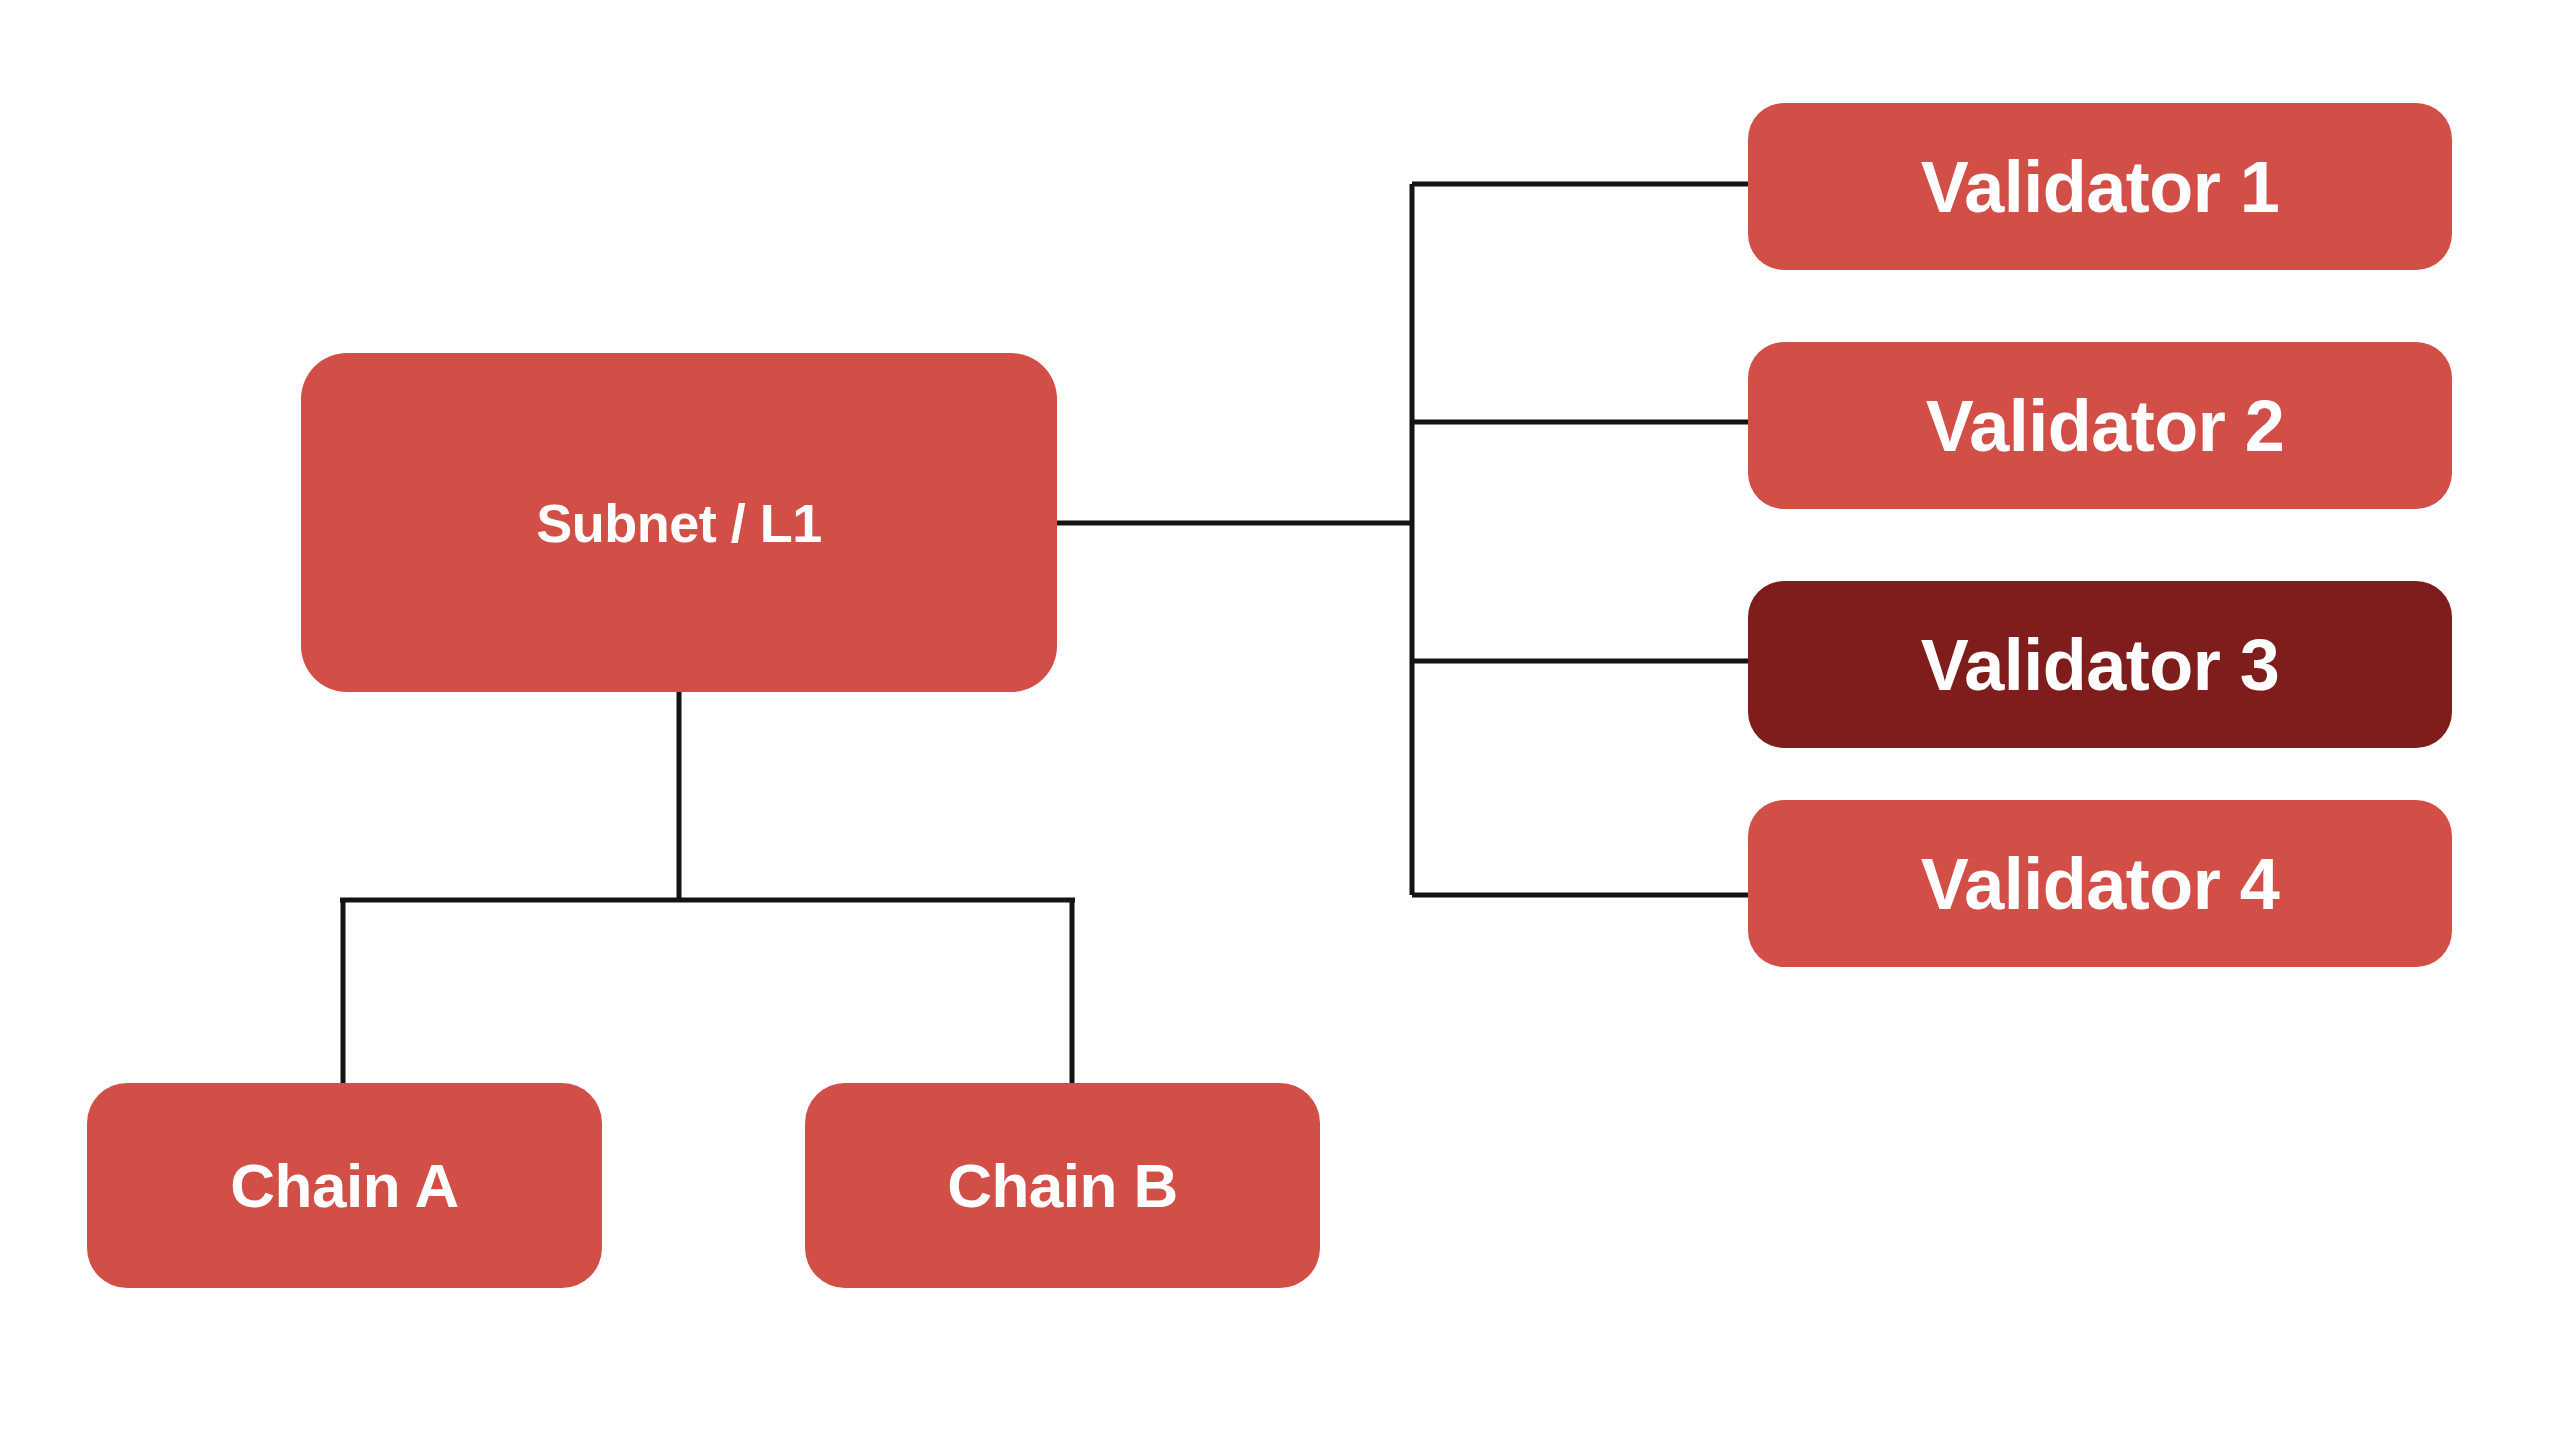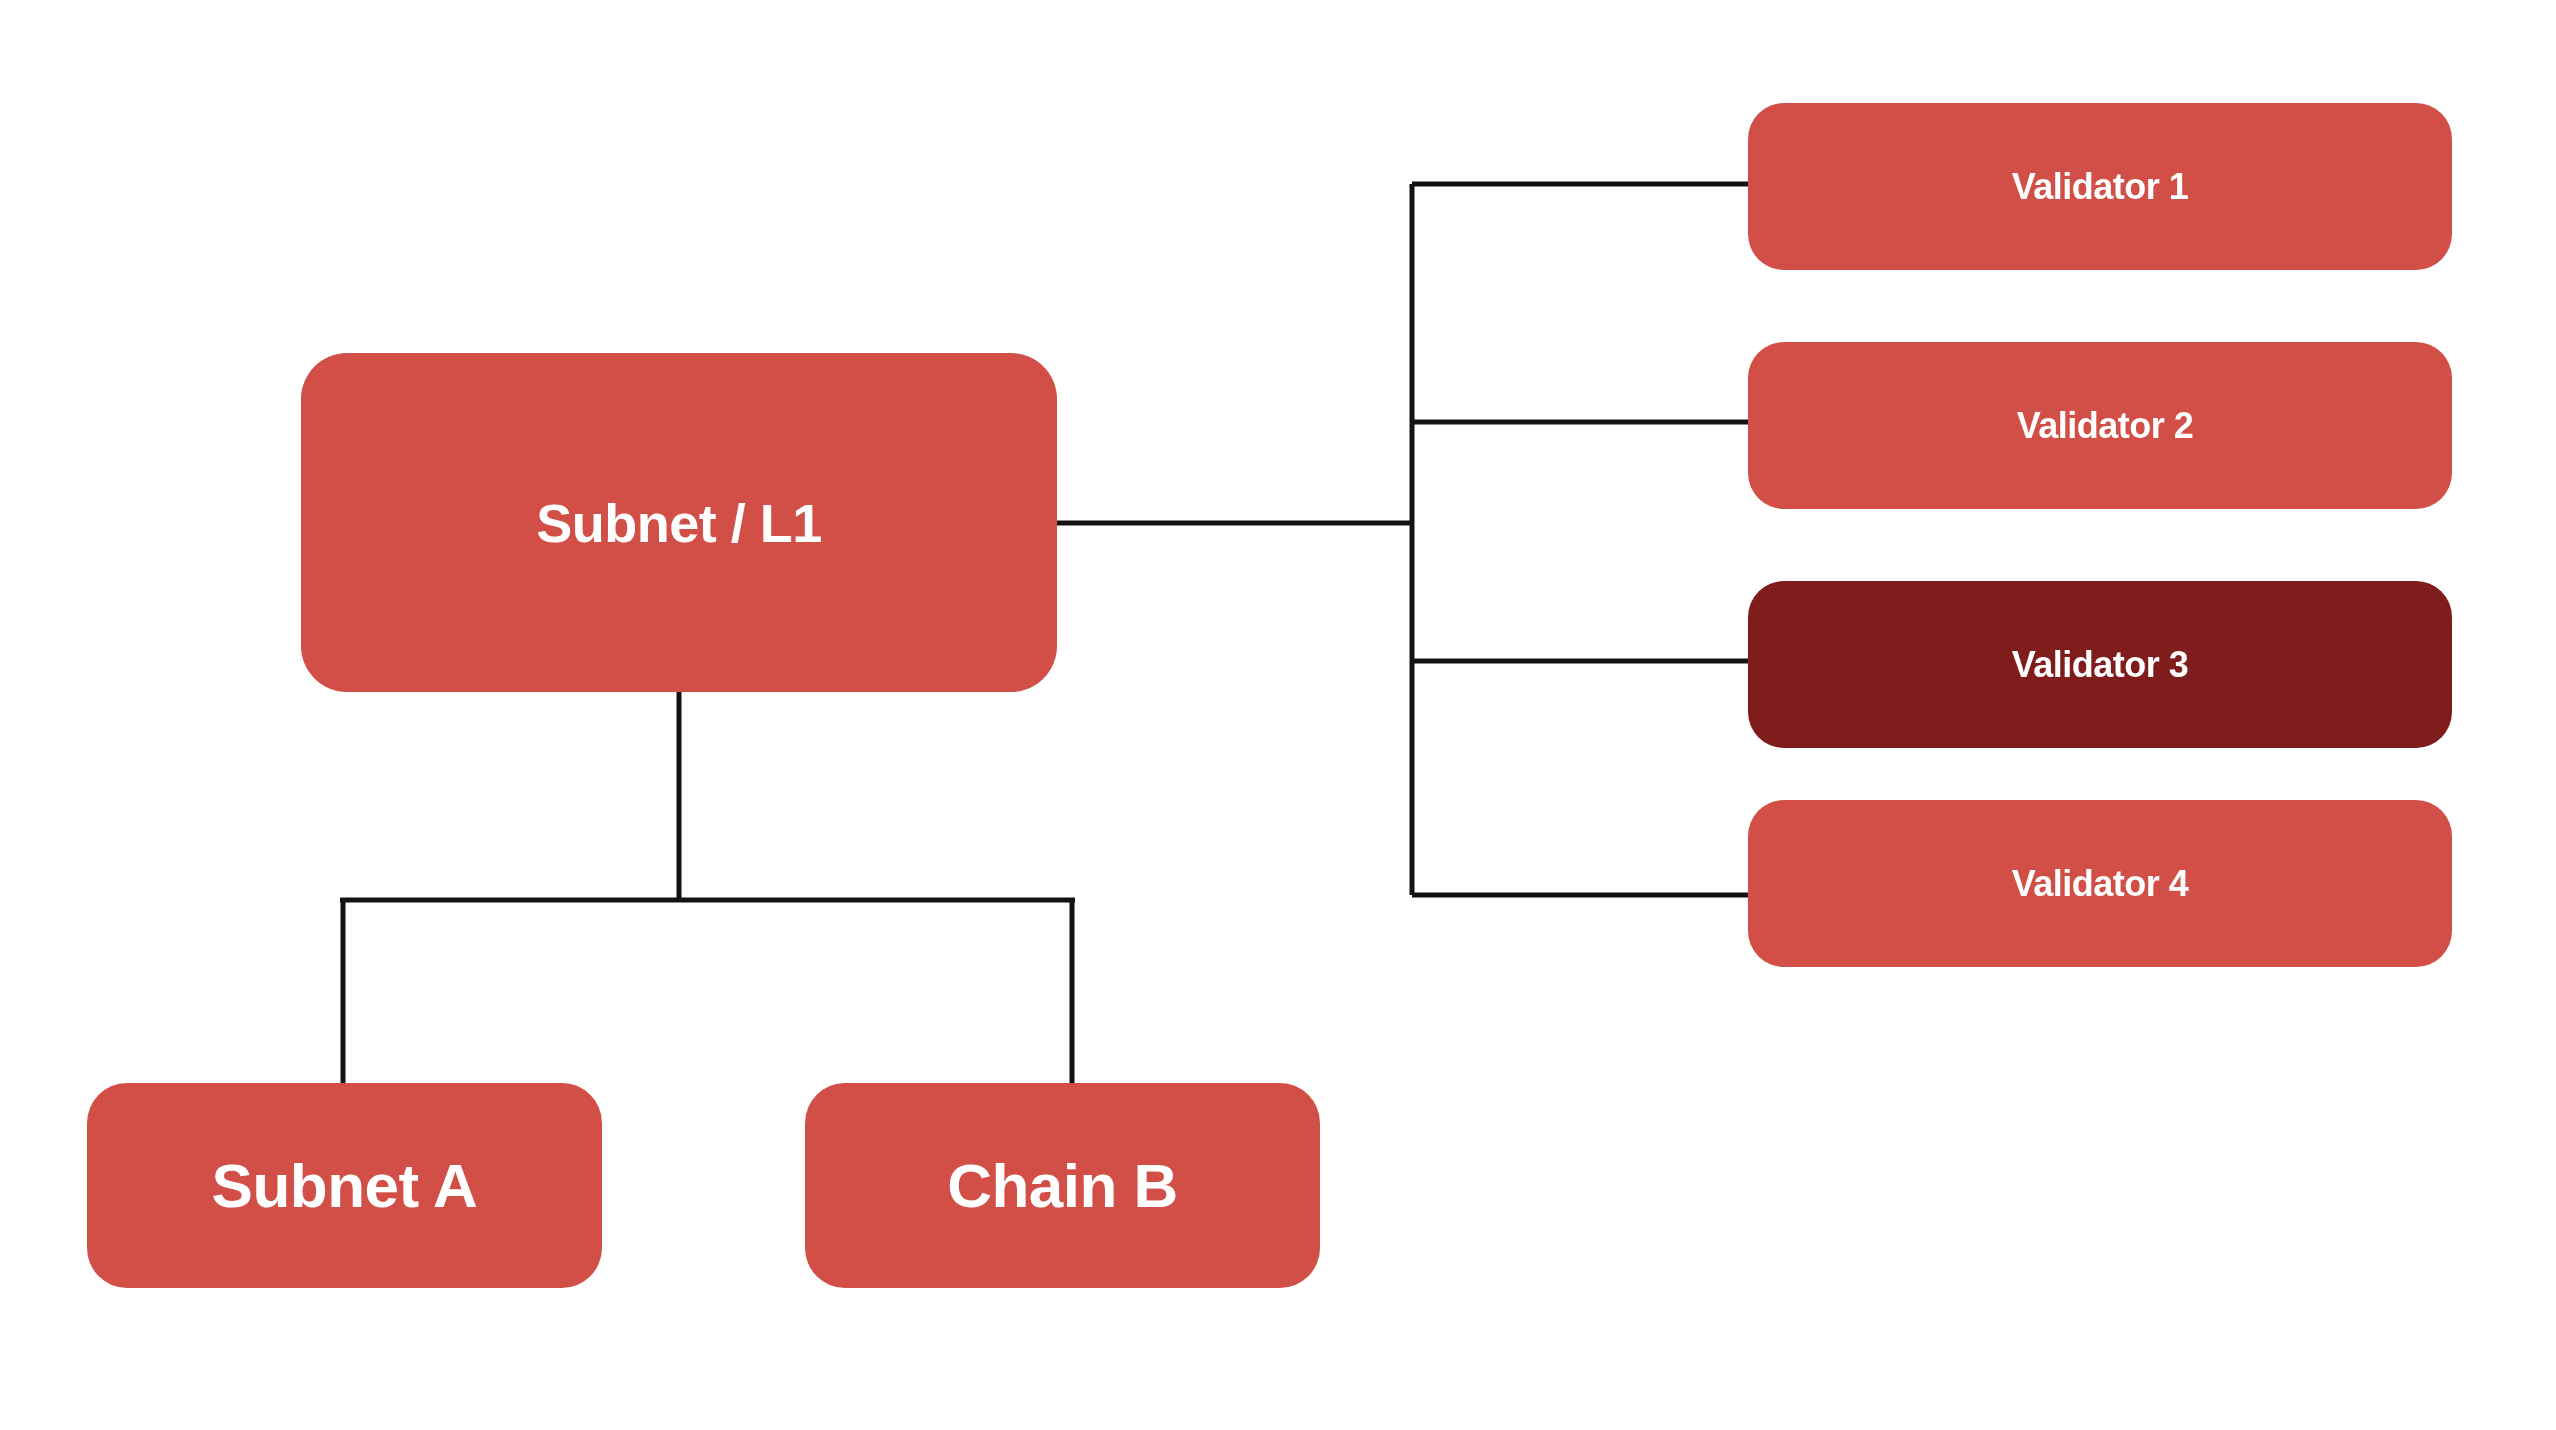--- a/index.html
+++ b/index.html
@@ -55,21 +55,21 @@
     height: 339px;
     font-size: 54px;
   }
 
   
   .node-validator {
     left: 1748px;
     width: 704px;
     height: 167px;
     border-radius: 36px;
-    font-size: 36px;
+    font-size: 72px;
   }
   #node-validator-1 { top: 103px; }
   #node-validator-2 { top: 342px; }
   #node-validator-3 { top: 581px; }
   #node-validator-4 { top: 800px; text-align: right; }
 
   
   .node-chain {
     top: 1083px;
     width: 515px;
@@ -125,20 +125,20 @@
 
   <div id="node-validator-3" class="node node-validator" style="background: #7f1d1d; color: rgb(255, 255, 255);">
     <span class="node-label">Validator 3</span>
   </div>
 
   <div id="node-validator-4" class="node node-validator" style="background: rgb(210, 79, 72); color: rgb(255, 255, 255);">
     <span class="node-label">Validator 4</span>
   </div>
 
   <div id="node-chain-a" class="node node-chain" style="background: rgb(210, 79, 72); color: rgb(255, 255, 255);">
-    <span class="node-label">Subnet A</span>
+    <span class="node-label">Chain A</span>
   </div>
 
   <div id="node-chain-b" class="node node-chain" style="background: rgb(210, 79, 72); color: rgb(255, 255, 255);">
     <span class="node-label">Chain B</span>
   </div>
 
 </div>
 
 </body></html>

